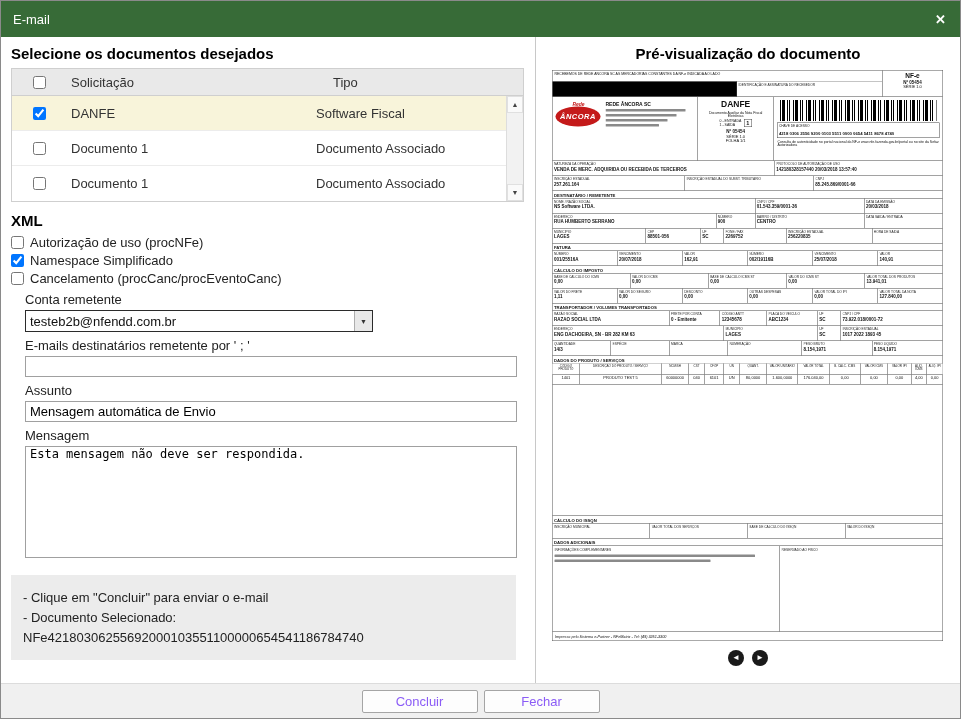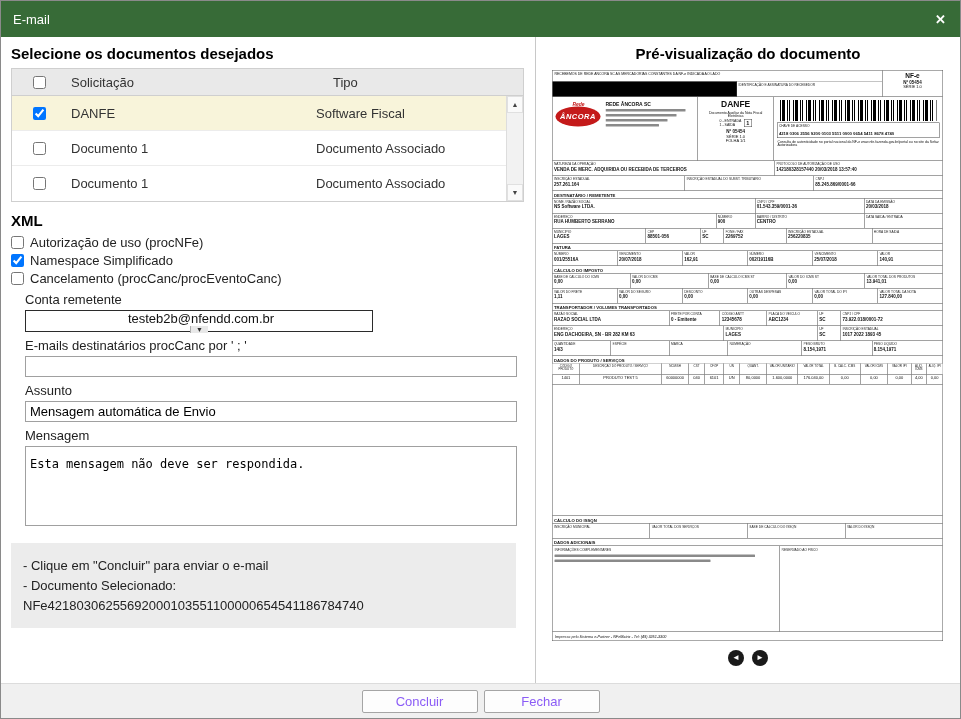--- a/index.html
+++ b/index.html
@@ -39,25 +39,25 @@
   .strack { flex: 1; }
 
   
   .xml-block h2 { margin-top: 10px; }
   .chk { display: flex; align-items: center; gap: 6px; margin: 3px 0; font-size: 13px; color: #222; cursor: pointer; }
 
   
   .email-block h2 { font-size: 16px; margin-top: 12px; }
   .fields { padding-left: 14px; }
   .flabel { font-size: 13px; color: #222; margin: 6px 0 3px 0; }
-  .select { width: 348px; height: 22px; border: 1px solid #2b2b2b; background: #fff; display: flex; align-items: center; justify-content: space-between; cursor: pointer; flex-direction: column; }
+  .select { width: 348px; height: 22px; border: 1px solid #2b2b2b; background: #fff; display: flex; align-items: center; justify-content: space-between; cursor: pointer; }
   .sel-text { font-size: 13px; padding-left: 4px; color: #111; }
   .sel-arrow { width: 18px; height: 100%; background: #e8e8e8; border-left: 1px solid #adadad; font-size: 7px; color: #333; display: flex; align-items: center; justify-content: center; }
   .txt { width: 492px; height: 21px; border: 1px solid #a0a0a0; font-size: 13px; padding: 0 4px; font-family: "Liberation Sans", sans-serif; }
-  .msg { width: 492px; height: 80px; border: 1px solid #a0a0a0; font-family: "DejaVu Sans Mono", "Liberation Mono", monospace; font-size: 12px; padding: 10px 4px; resize: none; overflow-y: scroll; }
+  .msg { width: 492px; height: 112px; border: 1px solid #a0a0a0; font-family: "DejaVu Sans Mono", "Liberation Mono", monospace; font-size: 12px; padding: 0 4px; resize: none; overflow-y: scroll; }
 
   
   .infobox { margin-top: 13px; width: 505px; background: #ececec; padding: 10px 12px; font-size: 13px; color: #222; }
   .infobox div { margin: 5px 0; }
 
   
   .danfe-wrap { width: 392px; height: 572px; overflow: hidden; margin-top: 2px; }
   .danfe { width: 782px; height: 1142px; transform: scale(0.5); transform-origin: 0 0; background: #fff; border: 1px solid #555; display: flex; flex-direction: column; color: #111; }
 
   .canhoto { display: flex; border-bottom: 1px solid #444; flex: none; }
@@ -201,21 +201,21 @@
           </div>
       </div>
 
       <div class="email-block">
         <div class="fields">
           <div class="flabel">Conta remetente</div>
           <div class="select">
             <span class="sel-text">testeb2b@nfendd.com.br</span>
             <span class="sel-arrow">▼</span>
           </div>
-          <div class="flabel">E-mails destinatários procCanc por ' ; '</div>
+          <div class="flabel">E-mails destinatários remetente por ' ; '</div>
           <input class="txt" value="" style="">
           <div class="flabel">Assunto</div>
           <input class="txt" value="Mensagem automática de Envio" style="">
           <div class="flabel">Mensagem</div>
           <textarea class="msg" style="">Esta mensagem não deve ser respondida.</textarea>
         </div>
       </div>
 
       <div class="infobox">
         <div>- Clique em "Concluir" para enviar o e-mail</div>

